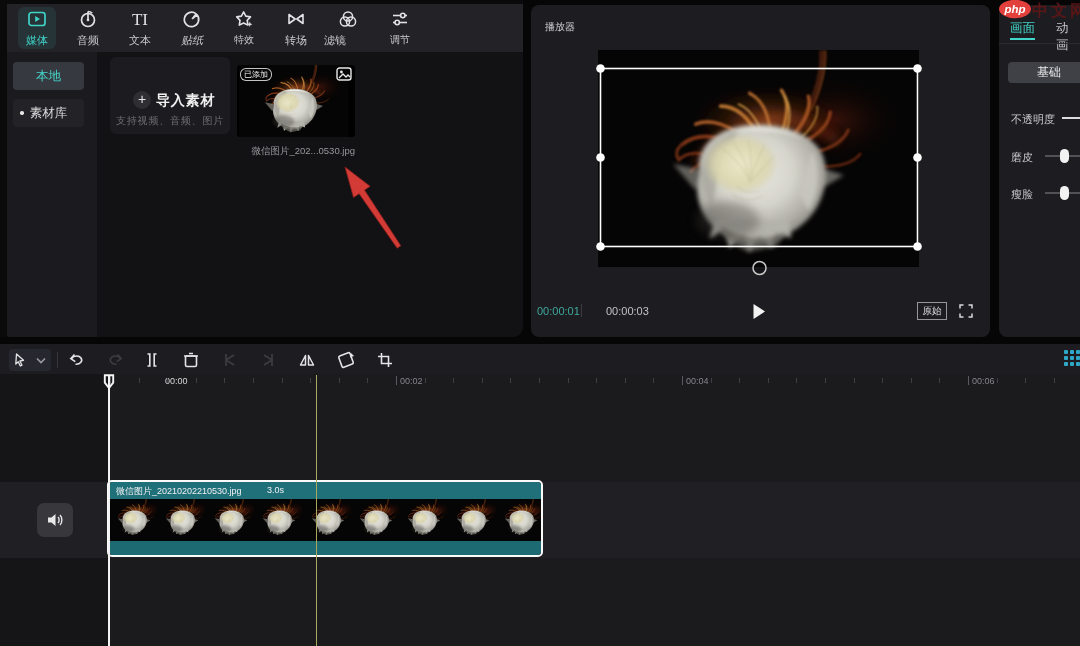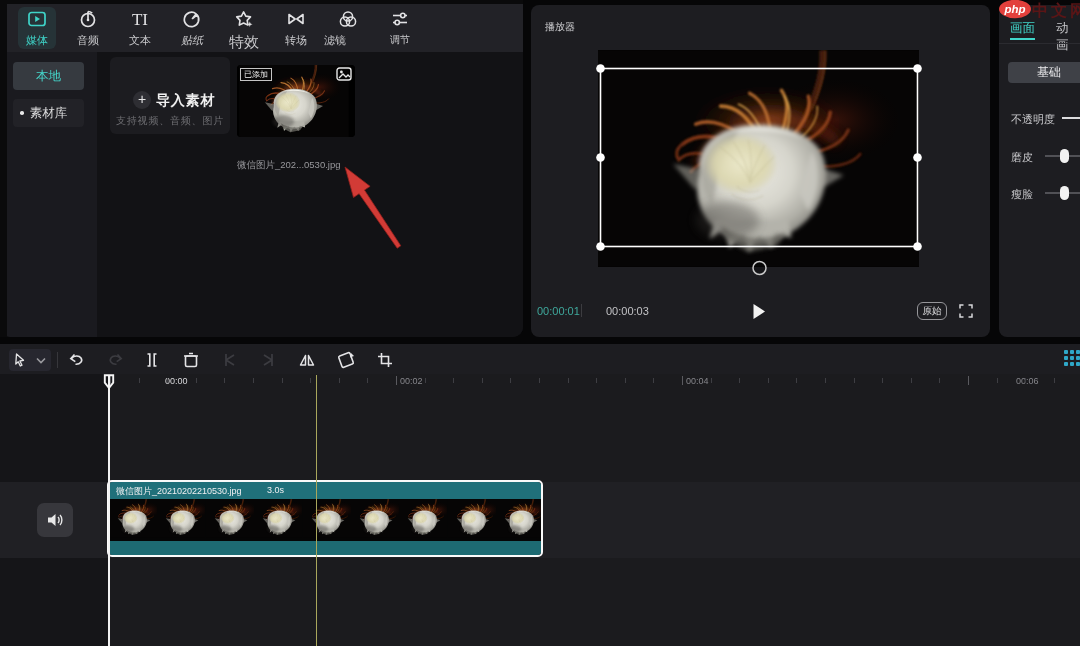--- a/index.html
+++ b/index.html
@@ -114,21 +114,21 @@
     </svg>
     <div class="abs" style="left:116px;top:33px;width:48px;text-align:center;color:#c9c9cc;font-size:11px;">文本</div>
     <svg class="abs" style="left:182px;top:9px;" width="20" height="20" viewBox="0 0 20 20">
       <path d="M14.1 15.1 A 7.2 7.2 0 1 1 15.1 14.1 L 10.5 10.5 Z" fill="none" stroke="#e2e2e4" stroke-width="1.7" stroke-linejoin="round" transform="rotate(-90 10 10)"></path>
     </svg>
     <div class="abs" style="left:168px;top:33px;width:48px;text-align:center;color:#c9c9cc;font-size:11px;font-style:italic;">贴纸</div>
     <svg class="abs" style="left:234px;top:9px;" width="20" height="20" viewBox="0 0 20 20">
       <path d="M9.6 2.9 L11.8 7.1 L16.5 7.9 L13.2 11.4 L13.9 16.1 L9.6 14.0 L5.3 16.1 L6.0 11.4 L2.7 7.9 L7.4 7.1 Z" fill="none" stroke="#e2e2e4" stroke-width="1.6" stroke-linejoin="round"></path>
       <path d="M15.8 12.6 L16.5 14.6 L18.5 15.3 L16.5 16 L15.8 18 L15.1 16 L13.1 15.3 L15.1 14.6 Z" fill="#e2e2e4"></path>
     </svg>
-    <div class="abs" style="left:220px;top:33px;width:48px;text-align:center;color:#c9c9cc;font-size:15px;">特效</div>
+    <div class="abs" style="left:220px;top:33px;width:48px;text-align:center;color:#c9c9cc;font-size:10px;">特效</div>
     <svg class="abs" style="left:286px;top:9px;" width="20" height="20" viewBox="0 0 20 20">
       <path d="M3 5.5 L3 14.5 L9.2 10 Z" fill="none" stroke="#e2e2e4" stroke-width="1.6" stroke-linejoin="round"></path>
       <path d="M17 5.5 L17 14.5 L10.8 10 Z" fill="none" stroke="#e2e2e4" stroke-width="1.6" stroke-linejoin="round"></path>
     </svg>
     <div class="abs" style="left:272px;top:33px;width:48px;text-align:center;color:#c9c9cc;font-size:11px;">转场</div>
     <svg class="abs" style="left:338px;top:9px;" width="20" height="20" viewBox="0 0 20 20">
       <circle cx="10" cy="7.5" r="4.6" fill="none" stroke="#e2e2e4" stroke-width="1.5"></circle>
       <circle cx="7" cy="12.5" r="4.6" fill="none" stroke="#e2e2e4" stroke-width="1.5"></circle>
       <circle cx="13" cy="12.5" r="4.6" fill="none" stroke="#e2e2e4" stroke-width="1.5"></circle>
     </svg>
@@ -156,27 +156,27 @@
 <div class="abs" style="left:133px;top:91px;width:18px;height:18px;color:#e8e8e8;font-size:14px;line-height:17px;text-align:center;">+</div>
 <div class="abs" style="left:156px;top:92px;color:#f0f0f0;font-size:14px;font-weight:bold;letter-spacing:0.8px;">导入素材</div>
 <div class="abs" style="left:116px;top:114px;color:#6e6e72;font-size:10px;letter-spacing:0.8px;">支持视频、音频、图片</div>
 
 <div class="abs" style="left:237px;top:65px;width:118px;height:72px;background:#000;border-radius:4px;overflow:hidden;">
   <svg width="118" height="72" viewBox="0 0 118 72">
         <rect width="118" height="72" fill="#000"></rect>
         <use href="#flowerG" transform="translate(2.2,-1.5) scale(0.34)"></use>
       </svg>
 </div>
-<div class="abs" style="left:240px;top:68px;height:11px;padding:0 3px;border:1px solid rgba(230,230,230,0.85);border-radius:0;background:rgba(10,10,10,0.5);color:#f2f2f2;font-size:8px;line-height:11px;">已添加</div>
+<div class="abs" style="left:240px;top:68px;height:11px;padding:0 3px;border:1px solid rgba(230,230,230,0.85);border-radius:6px;background:rgba(10,10,10,0.5);color:#f2f2f2;font-size:8px;line-height:11px;">已添加</div>
 <svg class="abs" style="left:336px;top:67px;" width="16" height="14" viewBox="0 0 16 14">
   <rect x="1" y="1" width="14" height="12" rx="2.5" fill="none" stroke="#e8e8e8" stroke-width="1.4"></rect>
   <circle cx="5.4" cy="5" r="1.4" fill="#e8e8e8"></circle>
   <path d="M3 11 L7 7 L10 10 L12 8 L14 10" fill="none" stroke="#e8e8e8" stroke-width="1.3"></path>
 </svg>
-<div class="abs" style="left:237px;top:159px;width:118px;text-align:left;color:#98989c;font-size:9.5px;">微信图片_202...0530.jpg</div>
+<div class="abs" style="left:237px;top:145px;width:118px;text-align:right;color:#98989c;font-size:9.5px;">微信图片_202...0530.jpg</div>
 
 <svg class="abs" style="left:330px;top:158px;" width="80" height="98" viewBox="0 0 80 98">
   <path d="M15 9 L40.1 28.3 L34.5 32.1 L70.8 87.8 L67.2 90.2 L29.1 35.7 L23.5 39.5 Z" fill="#d23b36" stroke="#8f1f1c" stroke-width="0.8"></path>
 </svg>
 
 <div class="abs" style="left:531px;top:5px;width:459px;height:332px;background:#1d1d21;border-radius:8px;"></div>
 <div class="abs" style="left:545px;top:20px;color:#cfcfd2;font-size:10px;">播放器</div>
 
 <div class="abs" style="left:598px;top:50px;width:321px;height:217px;background:#000;">
   <svg width="321" height="217" viewBox="0 0 322 217">
@@ -196,21 +196,21 @@
   </g>
   <circle cx="228.5" cy="263" r="6.5" fill="rgba(10,10,10,0.35)" stroke="#c9c9c9" stroke-width="1.5"></circle>
 </svg>
 
 <div class="abs" style="left:537px;top:305px;color:#3fa89c;font-size:11px;">00:00:01</div>
 <div class="abs" style="left:581px;top:304px;width:1px;height:13px;background:#3c3c40;"></div>
 <div class="abs" style="left:586px;top:305px;color:#c2c2c5;font-size:11px;padding-left:20px;">00:00:03</div>
 <svg class="abs" style="left:752px;top:303px;" width="14" height="17" viewBox="0 0 14 17">
       <path d="M1.5 1 L13 8.5 L1.5 16 Z" fill="#f2f2f2"></path>
     </svg>
-<div class="abs" style="left:917px;top:302px;width:28px;height:16px;border:1px solid #96969a;border-radius:6px;color:#e2e2e4;font-size:9.5px;line-height:16px;text-align:center;">原始</div>
+<div class="abs" style="left:917px;top:302px;width:28px;height:16px;border:1px solid #96969a;border-radius:0;color:#e2e2e4;font-size:9.5px;line-height:16px;text-align:center;">原始</div>
 <svg class="abs" style="left:959px;top:304px;" width="14" height="14" viewBox="0 0 14 14">
   <g stroke="#d8d8da" stroke-width="1.5" fill="none">
     <path d="M1 4.5 L1 1 L4.5 1"></path>
         <path d="M9.5 1 L13 1 L13 4.5"></path>
     <path d="M13 9.5 L13 13 L9.5 13"></path>
         <path d="M4.5 13 L1 13 L1 9.5"></path>
   </g>
 </svg>
 
 <div class="abs" style="left:999px;top:5px;width:81px;height:332px;background:#1d1d21;border-radius:8px 0 0 8px;"></div>
@@ -307,21 +307,21 @@
     <div class="abs" style="left:710.6px;top:378px;width:1px;height:5px;background:#3e3e43;"></div>
     <div class="abs" style="left:739.2px;top:378px;width:1px;height:5px;background:#3e3e43;"></div>
     <div class="abs" style="left:767.8px;top:378px;width:1px;height:5px;background:#3e3e43;"></div>
     <div class="abs" style="left:796.4px;top:378px;width:1px;height:5px;background:#3e3e43;"></div>
     <div class="abs" style="left:825.0px;top:378px;width:1px;height:5px;background:#3e3e43;"></div>
     <div class="abs" style="left:853.6px;top:378px;width:1px;height:5px;background:#3e3e43;"></div>
     <div class="abs" style="left:882.2px;top:378px;width:1px;height:5px;background:#3e3e43;"></div>
     <div class="abs" style="left:910.8px;top:378px;width:1px;height:5px;background:#3e3e43;"></div>
     <div class="abs" style="left:939.4px;top:378px;width:1px;height:5px;background:#3e3e43;"></div>
     <div class="abs" style="left:968.0px;top:376px;width:1px;height:9px;background:#5a5a5f;"></div>
-    <div class="abs" style="left:972.0px;top:376px;color:#86868b;font-size:9px;margin-left:44px;">00:06</div>
+    <div class="abs" style="left:972.0px;top:376px;color:#86868b;font-size:9px;">00:06</div>
     <div class="abs" style="left:996.6px;top:378px;width:1px;height:5px;background:#3e3e43;"></div>
     <div class="abs" style="left:1025.2px;top:378px;width:1px;height:5px;background:#3e3e43;"></div>
     <div class="abs" style="left:1053.8px;top:378px;width:1px;height:5px;background:#3e3e43;"></div>
 
 <div class="abs" style="left:0;top:482px;width:1080px;height:76px;background:#202024;"></div>
 
 <div class="abs" style="left:37px;top:503px;width:36px;height:34px;background:#37373c;border-radius:7px;"></div>
 <svg class="abs" style="left:46px;top:511px;" width="18" height="18" viewBox="0 0 18 18">
   <path d="M2 6.5 L5.5 6.5 L9.5 3 L9.5 15 L5.5 11.5 L2 11.5 Z" fill="#e8e8e8"></path>
   <path d="M12 6 C 13.5 7.5 13.5 10.5 12 12" stroke="#e8e8e8" stroke-width="1.4" fill="none"></path>

